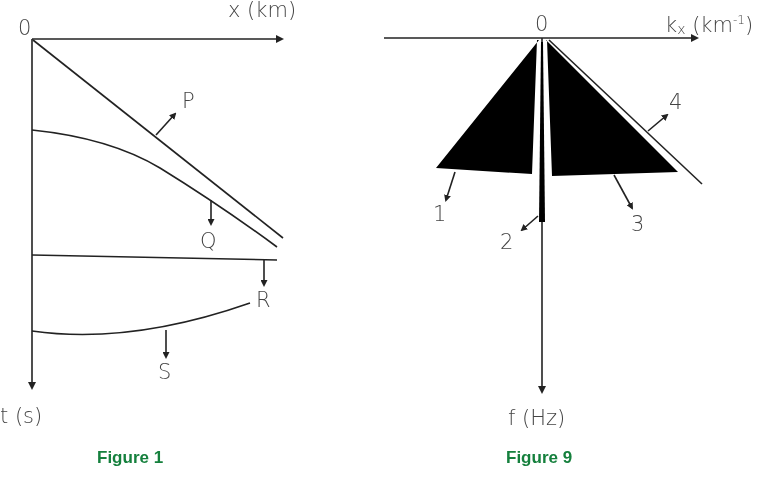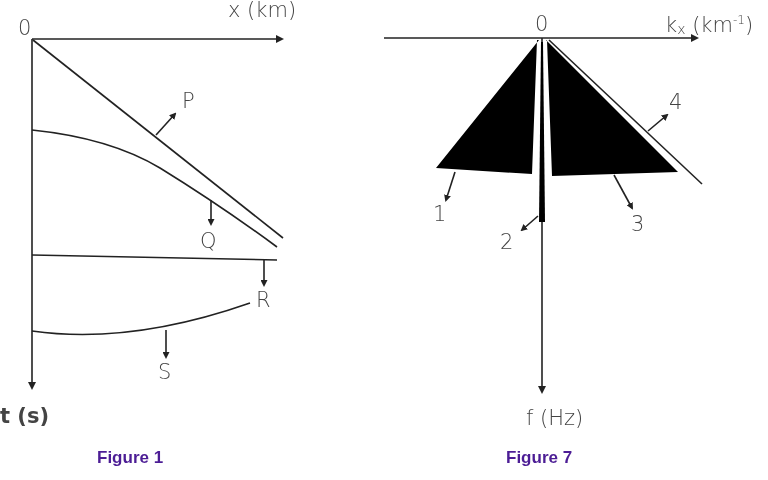--- a/index.html
+++ b/index.html
@@ -1,21 +1,21 @@
 <!DOCTYPE html>
 <html><head>
 <meta charset="utf-8">
 <style>
   html, body { margin: 0; padding: 0; background: #ffffff; }
   body { width: 768px; height: 480px; position: relative; overflow: hidden;
          font-family: "DejaVu Sans", sans-serif; }
   svg { position: absolute; left: 0; top: 0; }
   .lbl { position: absolute; color: #444444; font-family: "DejaVu Sans", sans-serif;
          font-size: 21px; line-height: 1; white-space: nowrap; font-weight: 300; }
-  .cap { position: absolute; color: #4c1d95; font-family: "Liberation Sans", sans-serif;
+  .cap { position: absolute; color: #15803d; font-family: "Liberation Sans", sans-serif;
          font-size: 17px; font-weight: bold; line-height: 1; white-space: nowrap; }
   sub.k { font-size: 14px; vertical-align: -2px; }
   sup.k { font-size: 12px; vertical-align: 8px; }
 </style>
 </head>
 <body>
 
 <svg width="768" height="480" viewBox="0 0 768 480">
   <defs>
     <marker id="ah" markerWidth="8" markerHeight="8" refX="6" refY="4" orient="auto" markerUnits="userSpaceOnUse">
@@ -63,27 +63,27 @@
       <line x1="455" y1="172" x2="446" y2="200" marker-end="url(#ahs)"></line>
       <line x1="538" y1="216" x2="522" y2="230" marker-end="url(#ahs)"></line>
       <line x1="614" y1="175" x2="632" y2="208" marker-end="url(#ahs)"></line>
       <line x1="648" y1="131" x2="667" y2="115" marker-end="url(#ahs)"></line>
     </g>
   </g>
 </svg>
 
 <span class="lbl" style="left:18px;top:18px;">0</span>
 <span class="lbl" style="left:228px;top:0;">x (km)</span>
-<span class="lbl" style="left:0px;top:406px;font-weight:bold;">t (s)</span>
+<span class="lbl" style="left:0px;top:406px;">t (s)</span>
 <span class="lbl" style="left:182px;top:91px;">P</span>
 <span class="lbl" style="left:200px;top:231px;">Q</span>
 <span class="lbl" style="left:256px;top:290px;">R</span>
 <span class="lbl" style="left:158px;top:362px;">S</span>
 <span class="cap" style="left:97px;top:449px;">Figure 1</span>
 
 <span class="lbl" style="left:535px;top:14px;">0</span>
 <span class="lbl" style="left:665px;top:14px;"><span>k</span><sub class="k">x</sub><span> (km</span><sup class="k">-1</sup><span>)</span></span>
-<span class="lbl" style="left:508px;top:408px;margin-left:18px;">f (Hz)</span>
+<span class="lbl" style="left:508px;top:408px;">f (Hz)</span>
 <span class="lbl" style="left:433px;top:204px;">1</span>
 <span class="lbl" style="left:500px;top:232px;">2</span>
 <span class="lbl" style="left:631px;top:214px;">3</span>
 <span class="lbl" style="left:669px;top:92px;">4</span>
-<span class="cap" style="left:506px;top:449px;">Figure 7</span>
+<span class="cap" style="left:506px;top:449px;">Figure 9</span>
 
 </body></html>

